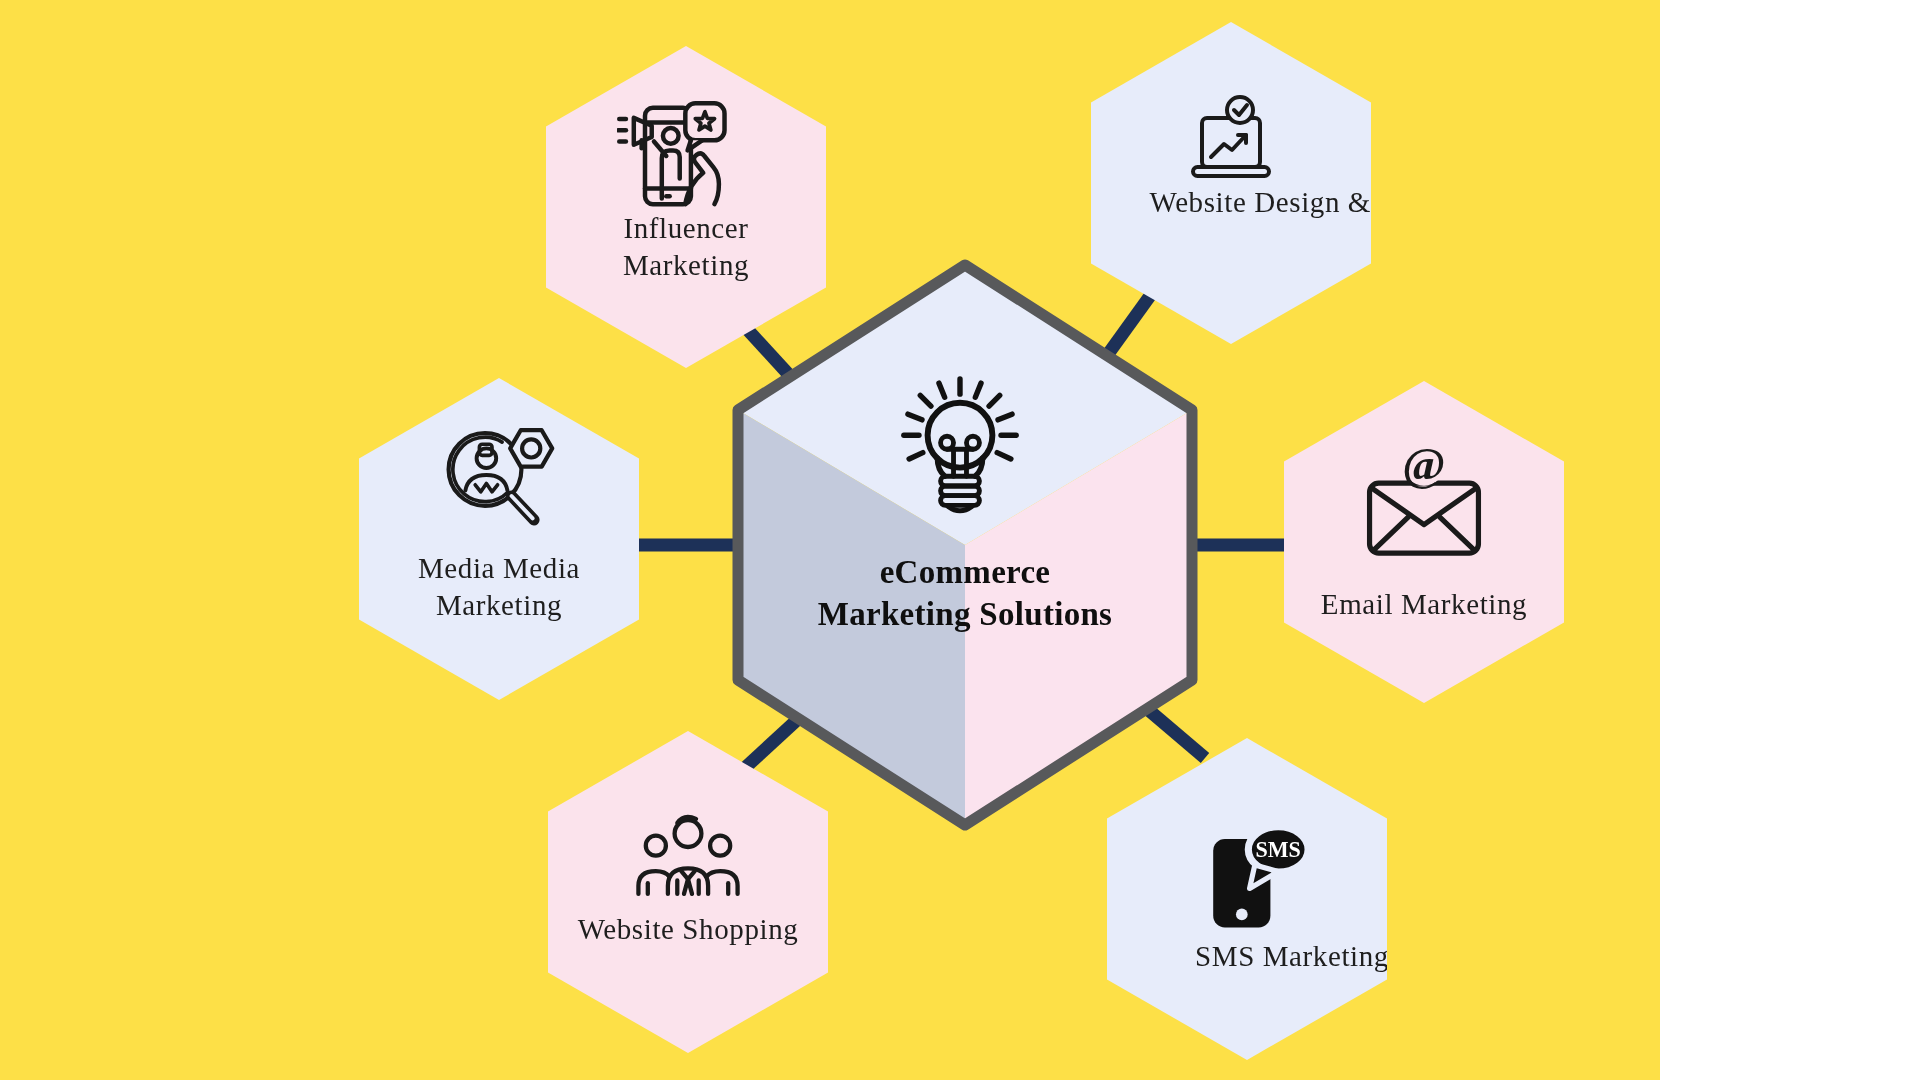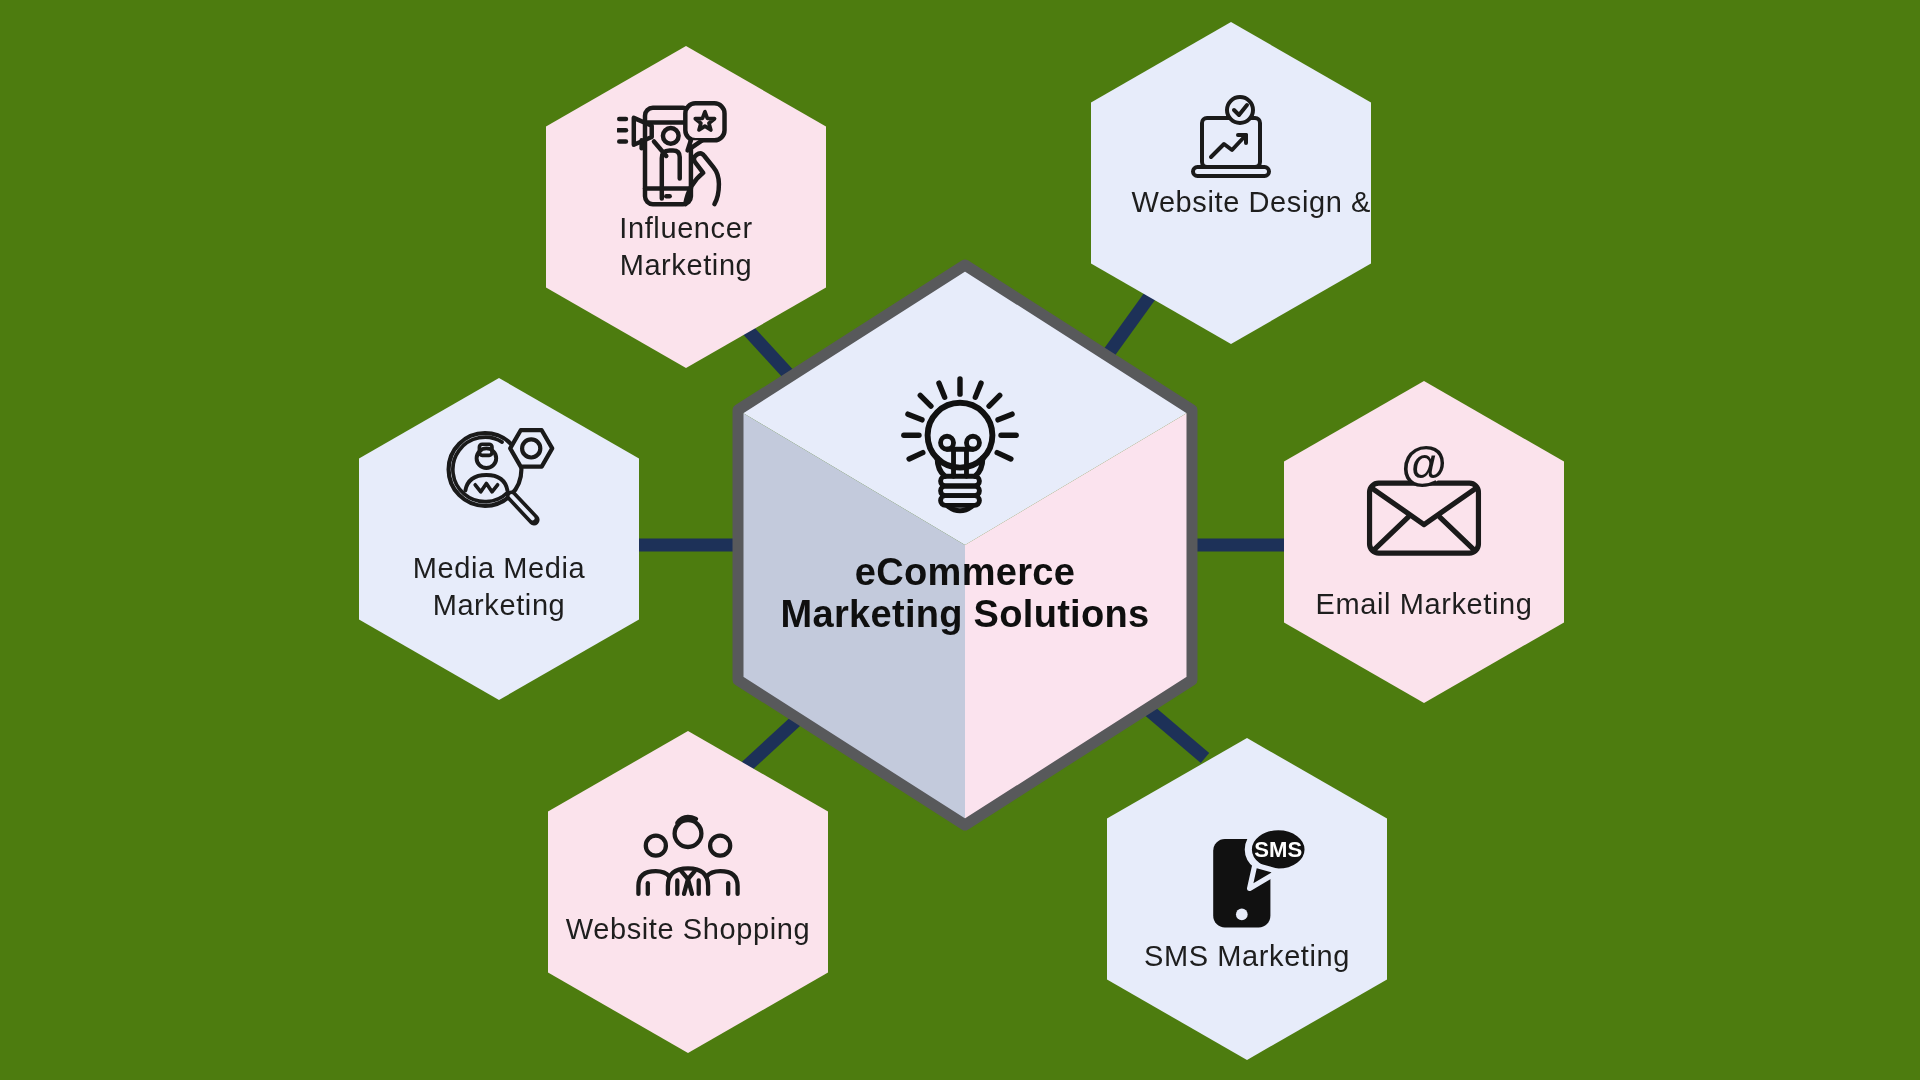--- a/index.html
+++ b/index.html
@@ -1,35 +1,35 @@
 <!DOCTYPE html>
 <html><head>
 <meta charset="utf-8">
 <style>
   html,body { margin:0; padding:0; background:#ffffff; }
   .canvas {
-    position:relative; width:1920px; height:1080px; overflow:hidden;
-    background:#4d7c0f;
-    font-family:Liberation Sans, sans-serif;
+    position:relative; width:1660px; height:1080px; overflow:hidden;
+    background:#fde047;
+    font-family:Liberation Serif, serif;
   }
   .layer { position:absolute; left:0; top:0; }
   svg.layer { pointer-events:none; }
   .hex {
     position:absolute; width:280px; height:322px;
     clip-path:polygon(50% 0%,100% 25%,100% 75%,50% 100%,0% 75%,0% 25%);
   }
   .hex .node-icon { position:absolute; left:50%; transform:translateX(-50%); }
   .hex-label {
     position:absolute; left:0; width:100%; text-align:center;
     font-size:29px; line-height:37px; font-weight:500;
     color:#1e1e1e; letter-spacing:0.6px;
   }
   .cube-title {
     position:absolute; left:740px; top:551px; width:450px;
-    text-align:center; font-weight:700; font-size:38px; line-height:42px;
+    text-align:center; font-weight:700; font-size:33px; line-height:42px;
     color:#0f0f0f; letter-spacing:0.3px;
   }
 </style>
 </head>
 <body>
 
 <div class="canvas">
 
   <svg class="layer" width="1920" height="1080" viewBox="0 0 1920 1080">
     <g stroke="#1d3158" stroke-width="13" fill="none">
@@ -145,21 +145,21 @@
   </div>
 
   <div class="hex" style="left: 1107px; top: 738px; background: rgb(231, 236, 250);">
     <svg class="node-icon" style="top:75px;" width="130" height="130" viewBox="0 0 100 100">
       <rect x="24" y="20" width="44" height="68" rx="9" fill="#111111"></rect>
       <circle cx="46" cy="78" r="4.5" fill="#e7ecfa"></circle>
       <ellipse cx="74" cy="28" rx="23" ry="17.5" fill="#111111" stroke-width="5.5" stroke="#e7ecfa"></ellipse>
       <path d="M52,58 L74,45 L56,40 Z" fill="#111111" stroke-width="4" stroke-linejoin="round" stroke="#e7ecfa"></path>
       <text x="74" y="34" text-anchor="middle" font-size="17" font-weight="bold" fill="#ffffff">SMS</text>
     </svg>
-    <div class="hex-label" style="top:200px;">
+    <div class="hex-label" style="top:200px;padding-left:45px;">
       <div>SMS Marketing</div>
     </div>
   </div>
 
   <svg class="layer" width="1920" height="1080" viewBox="0 0 1920 1080">
     <polygon points="965,265 1192,410 965,545 738,410" fill="#e7ecfa"></polygon>
     <polygon points="738,410 965,545 965,825 738,680" fill="#c3cadc"></polygon>
     <polygon points="1192,410 1192,680 965,825 965,545" fill="#fbe3ee"></polygon>
     <polygon points="965,265 1192,410 1192,680 965,825 738,680 738,410" fill="none" stroke="#58595b" stroke-width="11" stroke-linejoin="round"></polygon>
     <g transform="translate(960,446) scale(1.08)" stroke="#111111" fill="none" stroke-width="5" stroke-linecap="round">

